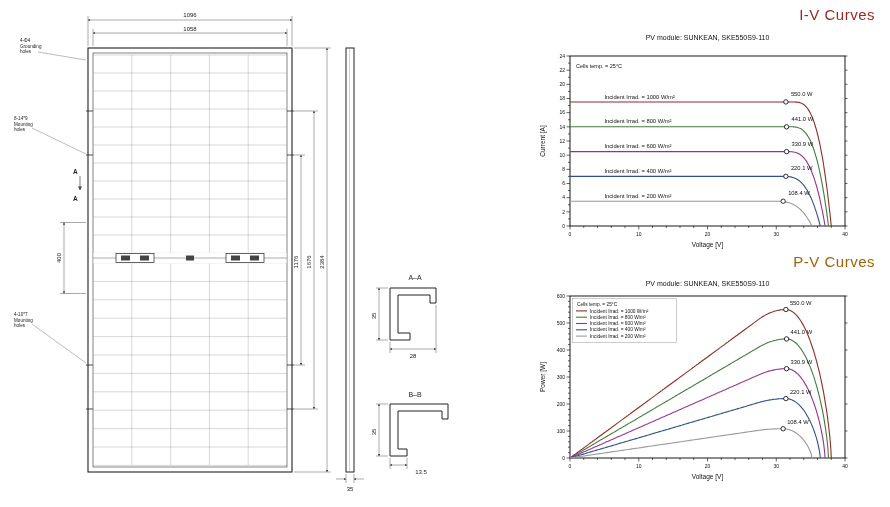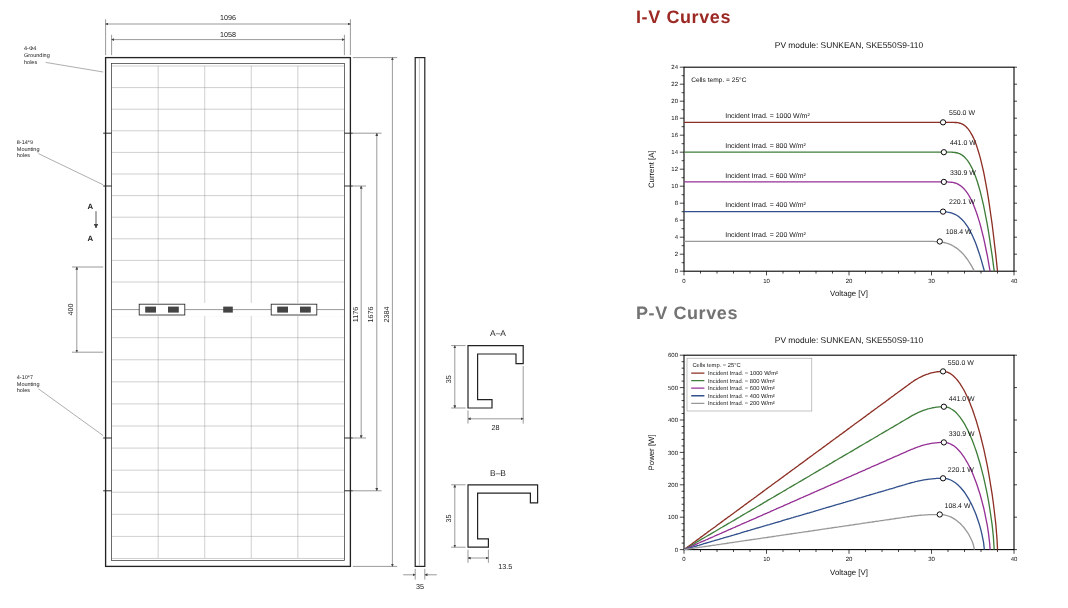--- a/index.html
+++ b/index.html
@@ -1,22 +1,22 @@
 <!DOCTYPE html>
 <html><head>
 <meta charset="utf-8">
 <style>
   html,body{margin:0;padding:0;background:#fff;}
   #app{position:relative;width:890px;height:507px;background:#fff;overflow:hidden;
        font-family:"Liberation Sans",sans-serif;}
   #diagram{position:absolute;left:0;top:0;}
   #iv-chart{position:absolute;left:530px;top:26px;}
   #pv-chart{position:absolute;left:530px;top:272px;}
-  .chart-title{position:absolute;left:530px;width:345px;text-align:left;
-       font-size:15px;font-weight:bold;color:#9b2823;letter-spacing:.5px;}
+  .chart-title{position:absolute;left:530px;width:345px;text-align:right;
+       font-size:15px;font-weight:normal;color:#9b2823;letter-spacing:.5px;}
   #iv-title{top:6px;}
   #pv-title{top:253px;}
   svg text{font-family:"Liberation Sans",sans-serif;}
 </style>
 </head>
 <body>
 
 <div id="app">
 
   <svg id="diagram" width="470" height="507" viewBox="0 0 470 507">
@@ -273,21 +273,21 @@
       <polyline points="40.0,150.4 41.0,150.4 42.1,150.4 43.1,150.4 44.1,150.4 45.2,150.4 46.2,150.4 47.2,150.4 48.3,150.4 49.3,150.4 50.3,150.4 51.3,150.4 52.4,150.4 53.4,150.4 54.4,150.4 55.5,150.4 56.5,150.4 57.5,150.4 58.6,150.4 59.6,150.4 60.6,150.4 61.7,150.4 62.7,150.4 63.7,150.4 64.8,150.4 65.8,150.4 66.8,150.4 67.8,150.4 68.9,150.4 69.9,150.4 70.9,150.4 72.0,150.4 73.0,150.4 74.0,150.4 75.1,150.4 76.1,150.4 77.1,150.4 78.2,150.4 79.2,150.4 80.2,150.4 81.3,150.4 82.3,150.4 83.3,150.4 84.3,150.4 85.4,150.4 86.4,150.4 87.4,150.4 88.5,150.4 89.5,150.4 90.5,150.4 91.6,150.4 92.6,150.4 93.6,150.4 94.7,150.4 95.7,150.4 96.7,150.4 97.8,150.4 98.8,150.4 99.8,150.4 100.8,150.4 101.9,150.4 102.9,150.4 103.9,150.4 105.0,150.4 106.0,150.4 107.0,150.4 108.1,150.4 109.1,150.4 110.1,150.4 111.2,150.4 112.2,150.4 113.2,150.4 114.3,150.4 115.3,150.4 116.3,150.4 117.3,150.4 118.4,150.4 119.4,150.4 120.4,150.4 121.5,150.4 122.5,150.4 123.5,150.4 124.6,150.4 125.6,150.4 126.6,150.4 127.7,150.4 128.7,150.4 129.7,150.4 130.8,150.4 131.8,150.4 132.8,150.4 133.8,150.4 134.9,150.4 135.9,150.4 136.9,150.4 138.0,150.4 139.0,150.4 140.0,150.4 141.1,150.4 142.1,150.4 143.1,150.4 144.2,150.4 145.2,150.4 146.2,150.4 147.3,150.4 148.3,150.4 149.3,150.4 150.3,150.4 151.4,150.4 152.4,150.4 153.4,150.4 154.5,150.4 155.5,150.4 156.5,150.4 157.6,150.4 158.6,150.4 159.6,150.4 160.7,150.4 161.7,150.4 162.7,150.4 163.8,150.4 164.8,150.4 165.8,150.4 166.8,150.4 167.9,150.4 168.9,150.4 169.9,150.4 171.0,150.4 172.0,150.4 173.0,150.4 174.1,150.4 175.1,150.4 176.1,150.4 177.2,150.4 178.2,150.4 179.2,150.4 180.2,150.4 181.3,150.4 182.3,150.4 183.3,150.4 184.4,150.4 185.4,150.4 186.4,150.4 187.5,150.4 188.5,150.4 189.5,150.4 190.6,150.4 191.6,150.4 192.6,150.4 193.7,150.4 194.7,150.4 195.7,150.4 196.7,150.4 197.8,150.4 198.8,150.4 199.8,150.4 200.9,150.4 201.9,150.4 202.9,150.4 204.0,150.4 205.0,150.4 206.0,150.4 207.1,150.4 208.1,150.4 209.1,150.4 210.2,150.4 211.2,150.4 212.2,150.4 213.2,150.4 214.3,150.4 215.3,150.4 216.3,150.4 217.4,150.4 218.4,150.4 219.4,150.4 220.5,150.4 221.5,150.4 222.5,150.4 223.6,150.4 224.6,150.4 225.6,150.4 226.7,150.4 227.7,150.4 228.7,150.4 229.7,150.4 230.8,150.4 231.8,150.4 232.8,150.4 233.9,150.4 234.9,150.4 235.9,150.4 237.0,150.4 238.0,150.4 239.0,150.4 240.1,150.4 241.1,150.4 242.1,150.4 243.2,150.4 244.2,150.4 245.2,150.4 246.2,150.4 247.3,150.4 248.3,150.4 249.3,150.4 250.4,150.4 251.4,150.4 252.4,150.4 253.5,150.4 254.5,150.4 255.5,150.4 256.6,150.5 257.6,150.5 258.6,150.6 259.7,150.8 260.7,150.9 261.7,151.1 262.7,151.4 263.8,151.8 264.8,152.2 265.8,152.6 266.9,153.2 267.9,153.8 268.9,154.5 270.0,155.4 271.0,156.3 272.0,157.3 273.1,158.5 274.1,159.7 275.1,161.1 276.2,162.7 277.2,164.3 278.2,166.1 279.2,168.1 280.3,170.2 281.3,172.5 282.3,174.9 283.4,177.6 284.4,180.4 285.4,183.4 286.5,186.6 287.5,189.9 288.5,193.5 289.6,197.3 290.3,200.0" fill="none" stroke="#31508c" stroke-width="1.1"></polyline>
       <text x="74.375" y="146.91666666666666" font-size="5.8" fill="#111">Incident Irrad. = 400 W/m²</text>
       <circle cx="255.87499999999997" cy="150.348991507431" r="2.2" fill="#fff" stroke="#000" stroke-width="0.8"></circle>
       <text x="260.875" y="144.348991507431" font-size="5.8" fill="#111">220.1 W</text>
       <polyline points="40.0,175.2 41.0,175.2 42.1,175.2 43.1,175.2 44.1,175.2 45.2,175.2 46.2,175.2 47.2,175.2 48.3,175.2 49.3,175.2 50.3,175.2 51.3,175.2 52.4,175.2 53.4,175.2 54.4,175.2 55.5,175.2 56.5,175.2 57.5,175.2 58.6,175.2 59.6,175.2 60.6,175.2 61.7,175.2 62.7,175.2 63.7,175.2 64.8,175.2 65.8,175.2 66.8,175.2 67.8,175.2 68.9,175.2 69.9,175.2 70.9,175.2 72.0,175.2 73.0,175.2 74.0,175.2 75.1,175.2 76.1,175.2 77.1,175.2 78.2,175.2 79.2,175.2 80.2,175.2 81.3,175.2 82.3,175.2 83.3,175.2 84.3,175.2 85.4,175.2 86.4,175.2 87.4,175.2 88.5,175.2 89.5,175.2 90.5,175.2 91.6,175.2 92.6,175.2 93.6,175.2 94.7,175.2 95.7,175.2 96.7,175.2 97.8,175.2 98.8,175.2 99.8,175.2 100.8,175.2 101.9,175.2 102.9,175.2 103.9,175.2 105.0,175.2 106.0,175.2 107.0,175.2 108.1,175.2 109.1,175.2 110.1,175.2 111.2,175.2 112.2,175.2 113.2,175.2 114.3,175.2 115.3,175.2 116.3,175.2 117.3,175.2 118.4,175.2 119.4,175.2 120.4,175.2 121.5,175.2 122.5,175.2 123.5,175.2 124.6,175.2 125.6,175.2 126.6,175.2 127.7,175.2 128.7,175.2 129.7,175.2 130.8,175.2 131.8,175.2 132.8,175.2 133.8,175.2 134.9,175.2 135.9,175.2 136.9,175.2 138.0,175.2 139.0,175.2 140.0,175.2 141.1,175.2 142.1,175.2 143.1,175.2 144.2,175.2 145.2,175.2 146.2,175.2 147.3,175.2 148.3,175.2 149.3,175.2 150.3,175.2 151.4,175.2 152.4,175.2 153.4,175.2 154.5,175.2 155.5,175.2 156.5,175.2 157.6,175.2 158.6,175.2 159.6,175.2 160.7,175.2 161.7,175.2 162.7,175.2 163.8,175.2 164.8,175.2 165.8,175.2 166.8,175.2 167.9,175.2 168.9,175.2 169.9,175.2 171.0,175.2 172.0,175.2 173.0,175.2 174.1,175.2 175.1,175.2 176.1,175.2 177.2,175.2 178.2,175.2 179.2,175.2 180.2,175.2 181.3,175.2 182.3,175.2 183.3,175.2 184.4,175.2 185.4,175.2 186.4,175.2 187.5,175.2 188.5,175.2 189.5,175.2 190.6,175.2 191.6,175.2 192.6,175.2 193.7,175.2 194.7,175.2 195.7,175.2 196.7,175.2 197.8,175.2 198.8,175.2 199.8,175.2 200.9,175.2 201.9,175.2 202.9,175.2 204.0,175.2 205.0,175.2 206.0,175.2 207.1,175.2 208.1,175.2 209.1,175.2 210.2,175.2 211.2,175.2 212.2,175.2 213.2,175.2 214.3,175.2 215.3,175.2 216.3,175.2 217.4,175.2 218.4,175.2 219.4,175.2 220.5,175.2 221.5,175.2 222.5,175.2 223.6,175.2 224.6,175.2 225.6,175.2 226.7,175.2 227.7,175.2 228.7,175.2 229.7,175.2 230.8,175.2 231.8,175.2 232.8,175.2 233.9,175.2 234.9,175.2 235.9,175.2 237.0,175.2 238.0,175.2 239.0,175.2 240.1,175.2 241.1,175.2 242.1,175.2 243.2,175.2 244.2,175.2 245.2,175.2 246.2,175.2 247.3,175.2 248.3,175.2 249.3,175.3 250.4,175.3 251.4,175.4 252.4,175.5 253.5,175.6 254.5,175.7 255.5,175.9 256.6,176.1 257.6,176.3 258.6,176.6 259.7,176.9 260.7,177.3 261.7,177.7 262.7,178.1 263.8,178.7 264.8,179.2 265.8,179.9 266.9,180.6 267.9,181.3 268.9,182.2 270.0,183.1 271.0,184.0 272.0,185.1 273.1,186.2 274.1,187.5 275.1,188.8 276.2,190.2 277.2,191.7 278.2,193.3 279.2,195.0 280.3,196.8 281.3,198.7 282.0,200.0" fill="none" stroke="#989898" stroke-width="1.1"></polyline>
       <text x="74.375" y="171.70833333333334" font-size="5.8" fill="#111">Incident Irrad. = 200 W/m²</text>
       <circle cx="253.125" cy="175.2311827956989" r="2.2" fill="#fff" stroke="#000" stroke-width="0.8"></circle>
       <text x="258.125" y="169.2311827956989" font-size="5.8" fill="#111">108.4 W</text>
     </svg>
 
-  <div class="chart-title" id="pv-title" style="color: #737373;">P-V Curves</div>
+  <div class="chart-title" id="pv-title" style="color: #a16207;">P-V Curves</div>
   <svg id="pv-chart" width="345" height="215" viewBox="0 0 345 215">
       <text x="177.5" y="14" text-anchor="middle" font-size="7" fill="#111">PV module: SUNKEAN, SKE550S9-110</text>
       <rect x="40" y="24" width="275" height="162" fill="#fff" stroke="#000" stroke-width="0.9"></rect>
       <line x1="40" y1="186" x2="40" y2="189.5" stroke="#000" stroke-width="0.6"></line>
       <text x="40" y="195.5" text-anchor="middle" font-size="5" fill="#111">0</text>
       <line x1="53.75" y1="186" x2="53.75" y2="188" stroke="#000" stroke-width="0.6"></line>
       <line x1="67.5" y1="186" x2="67.5" y2="188" stroke="#000" stroke-width="0.6"></line>
       <line x1="81.25" y1="186" x2="81.25" y2="188" stroke="#000" stroke-width="0.6"></line>
       <line x1="95" y1="186" x2="95" y2="188" stroke="#000" stroke-width="0.6"></line>
       <line x1="108.75" y1="186" x2="108.75" y2="189.5" stroke="#000" stroke-width="0.6"></line>

